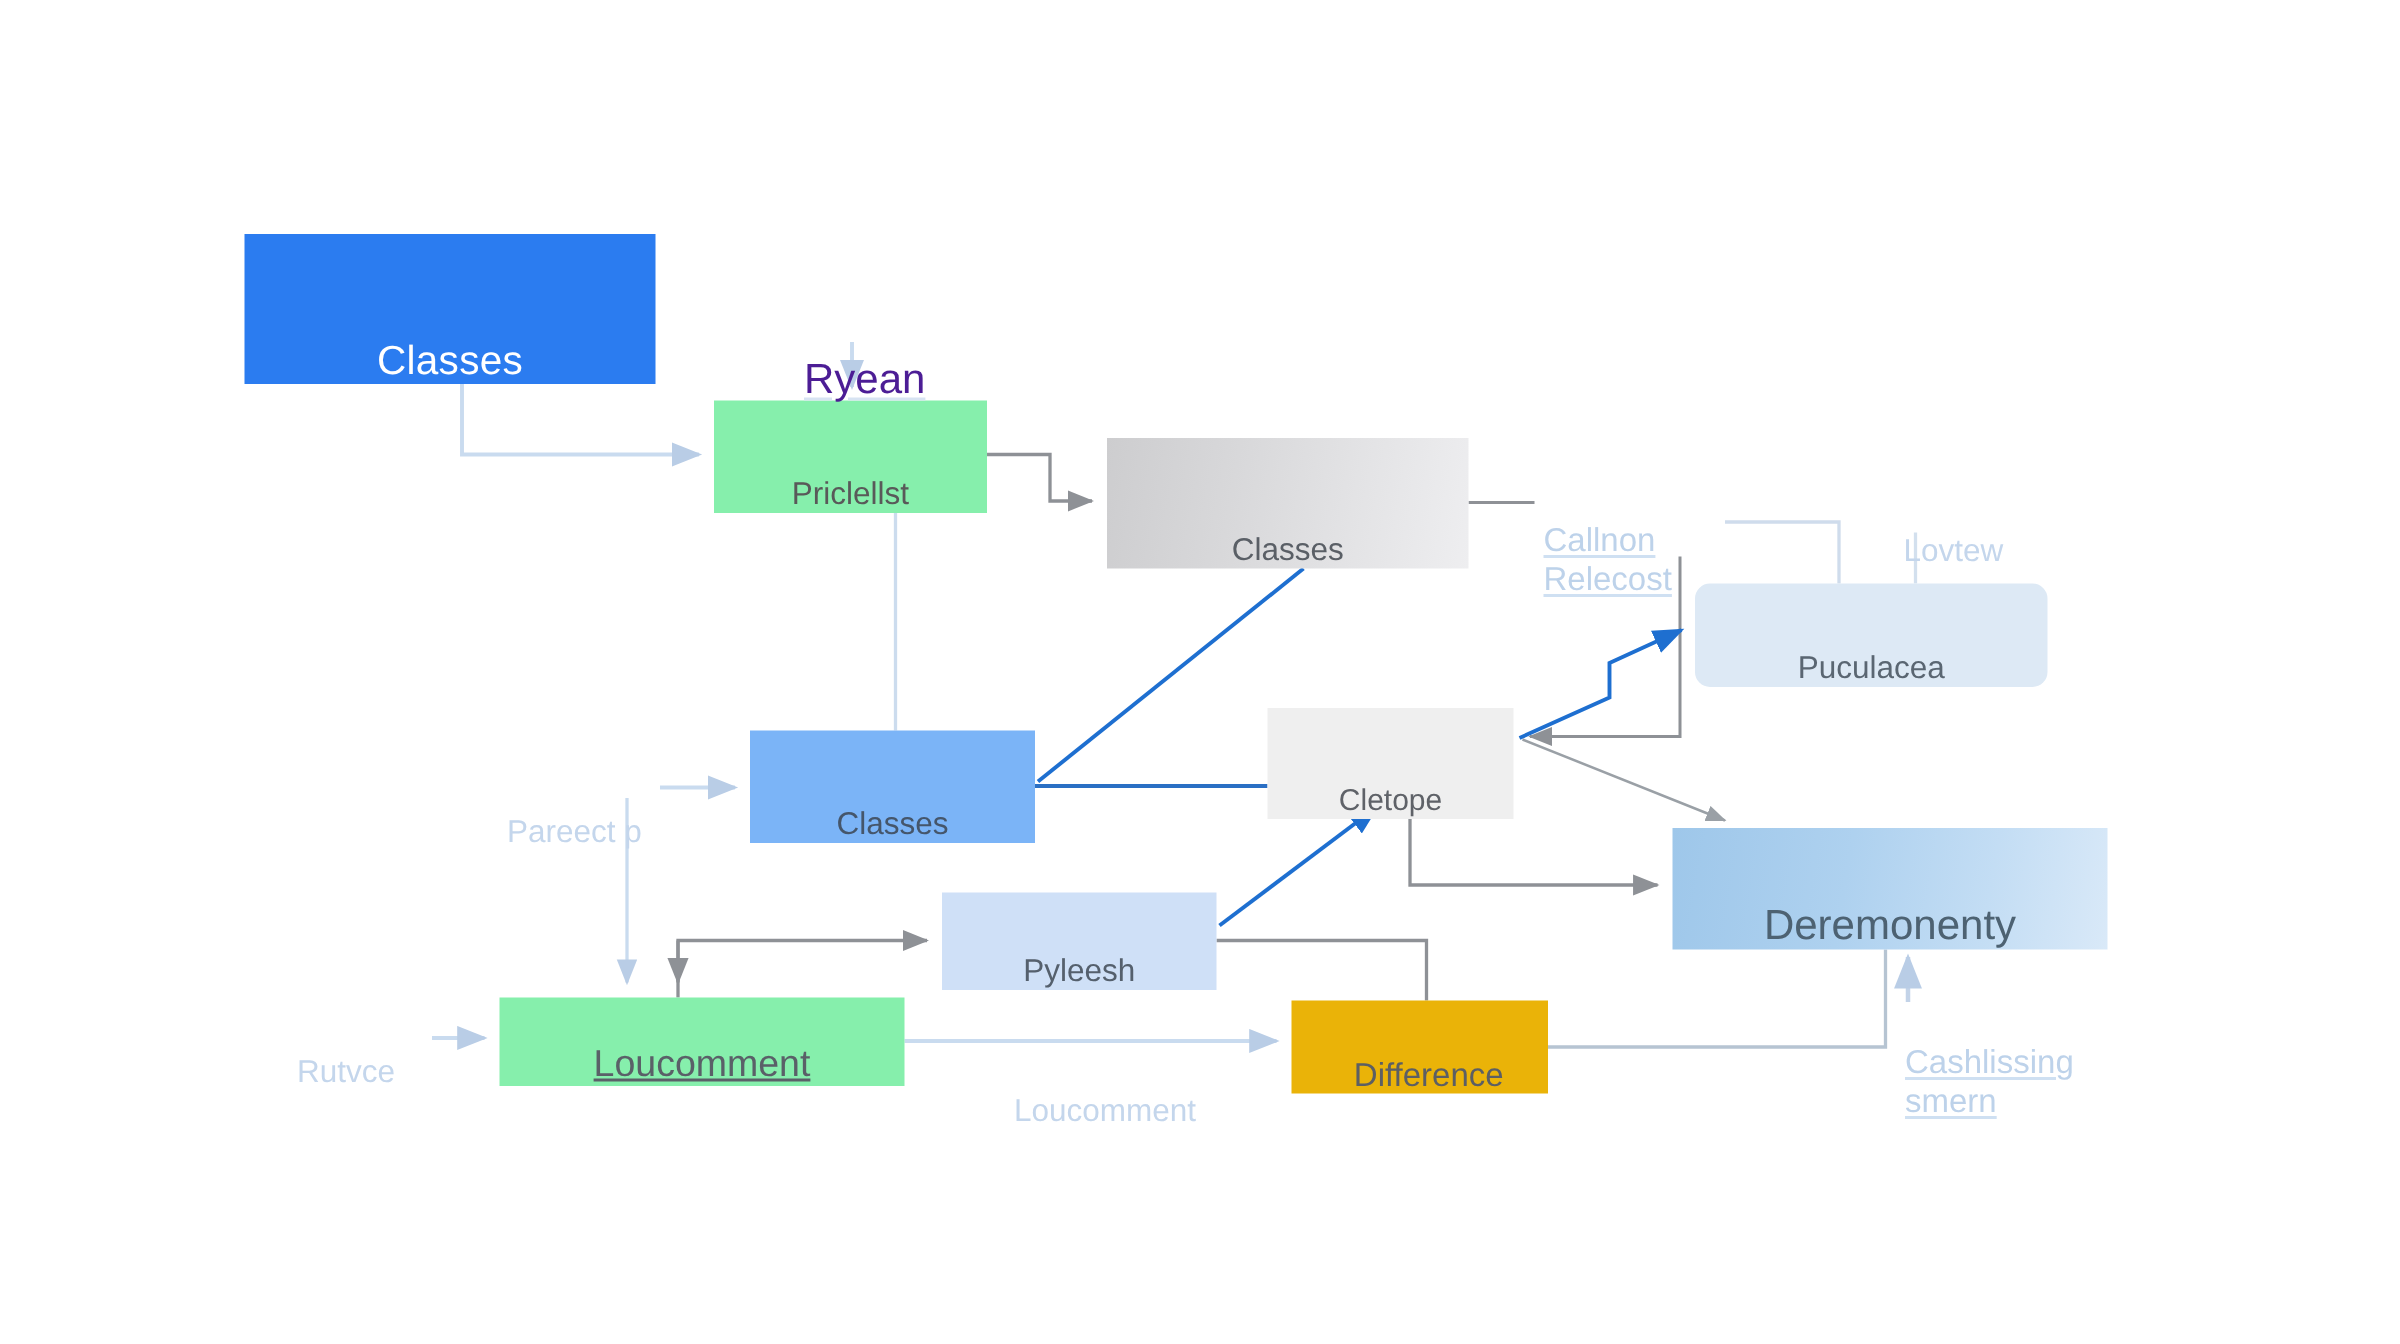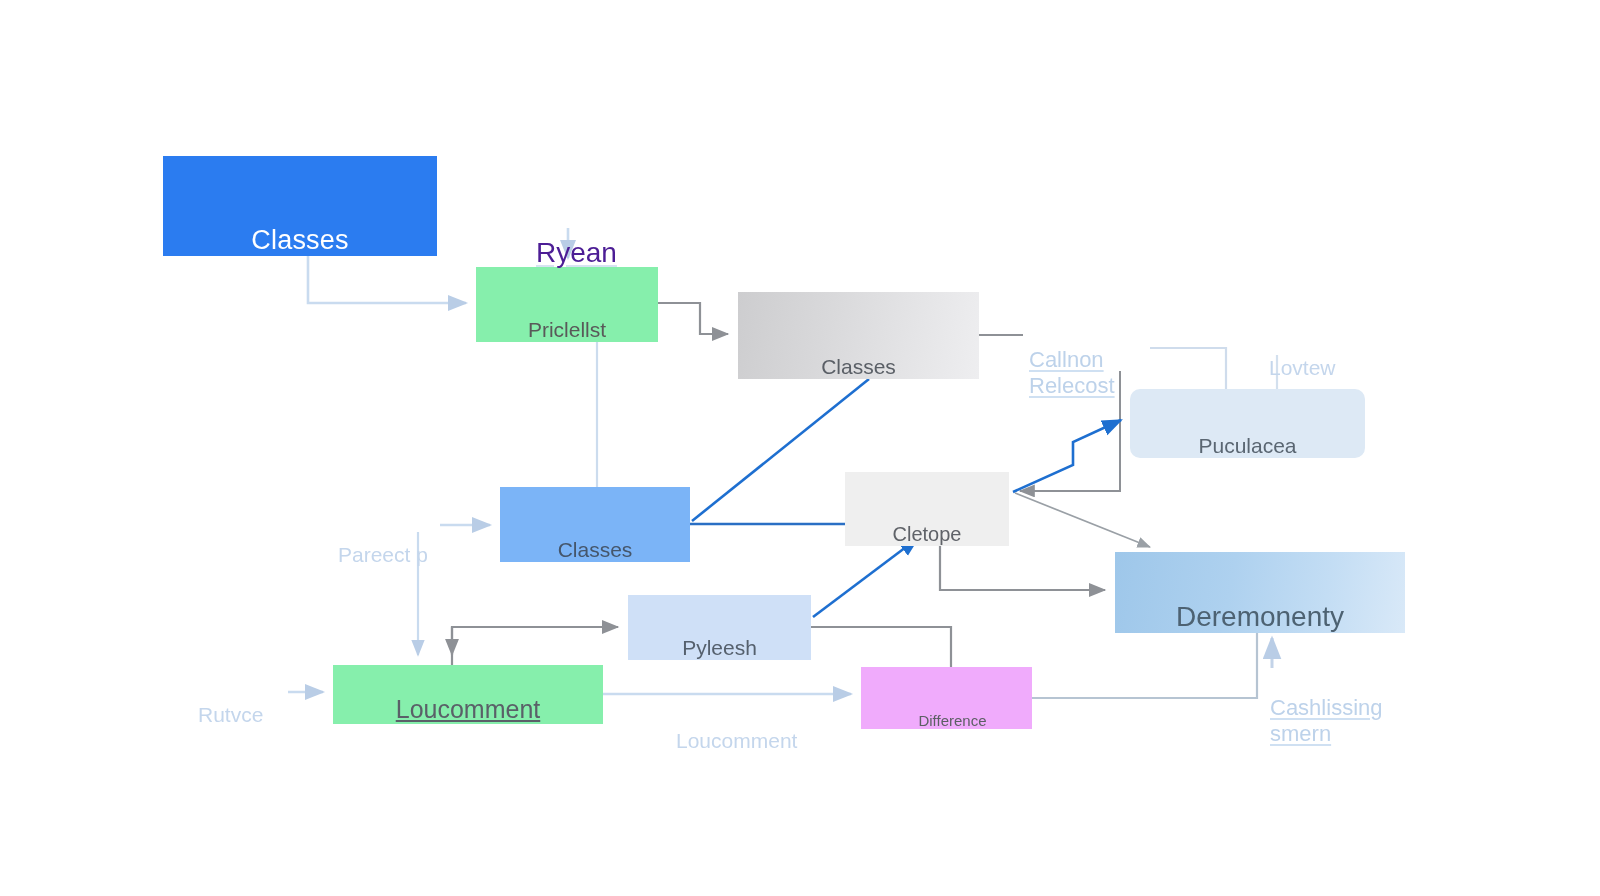--- a/index.html
+++ b/index.html
@@ -85,23 +85,23 @@
     color: #55606d;
     font-size: 21px;
   }
   .n-loucomment {
     background: #86efac;
     color: #5a6068;
     font-size: 25px;
     text-decoration: underline;
   }
   .n-difference {
-    background: #f0abfc;
+    background: #eab308;
     color: #5c5f64;
-    font-size: 15px;
+    font-size: 22px;
     padding-left: 12px;
   }
   .lab-faint-u {
     color: #4c1d95;
     font-size: 28px;
     text-decoration: underline;
     text-decoration-color: #d7e3f2;
     text-underline-offset: 3px;
   }
   .lab-mid-u {

